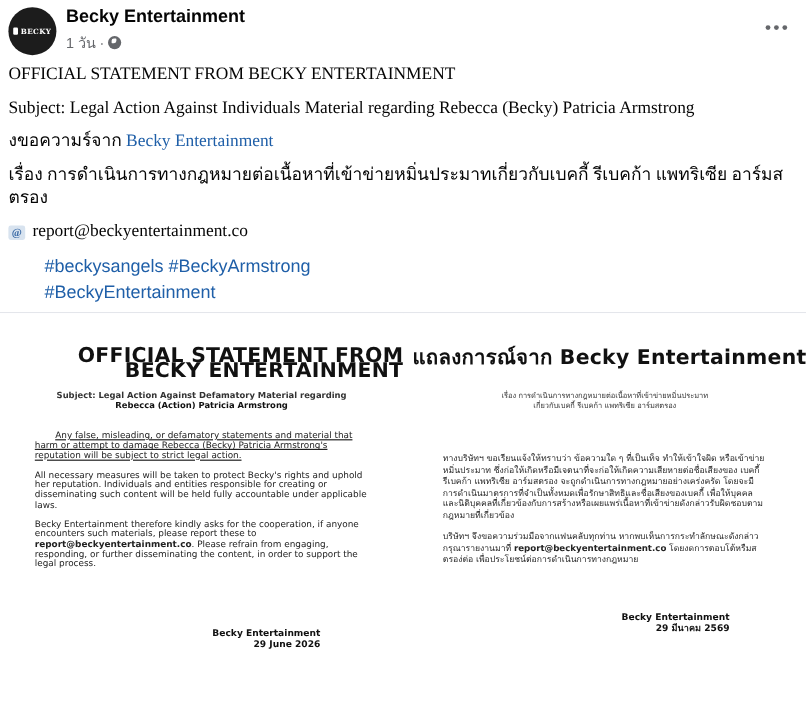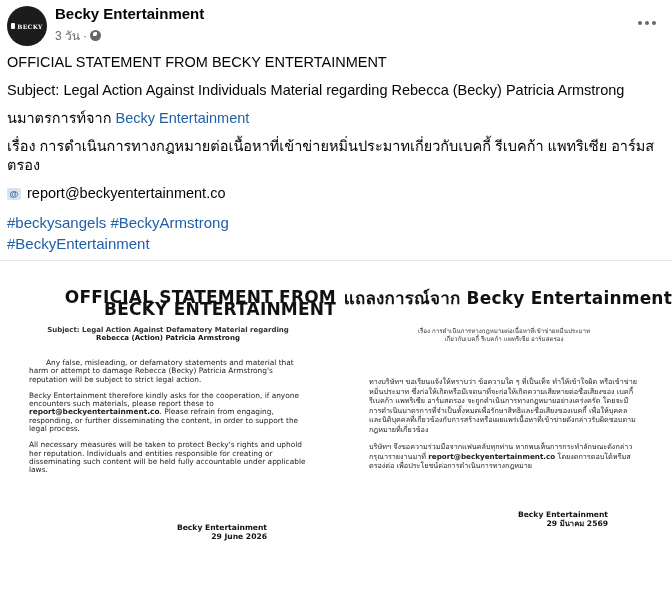--- a/index.html
+++ b/index.html
@@ -11,68 +11,68 @@
   .avatar-logo { color: #fff; font-family: "DejaVu Serif", serif; font-size: 6px; font-weight: bold; letter-spacing: 0.3px; display: flex; align-items: center; gap: 2px; }
   .avatar-logo .mark { display: inline-block; width: 4px; height: 6px; background: #fff; border-radius: 1px; }
   .page-name { position: absolute; left: 55px; top: 5px; font-size: 15px; font-weight: bold; color: #050505; }
   .meta { position: absolute; left: 55px; top: 26px; font-size: 12px; color: #65676b; display: flex; align-items: center; gap: 3px; }
   .globe { width: 11px; height: 11px; border-radius: 50%; background: #65676b; display: inline-block; position: relative; }
   .globe::after { content: ""; position: absolute; left: 3px; top: 2px; width: 4px; height: 4px; background: #fff; border-radius: 50% 10% 50% 10%; }
   .more-btn { position: absolute; left: 633px; top: 14px; width: 28px; height: 18px; display: flex; align-items: center; justify-content: center; gap: 3px; }
   .more-btn span { width: 4px; height: 4px; background: #65676b; border-radius: 50%; display: block; }
 
   .post-text { position: absolute; left: 7px; top: 53px; width: 655px; font-size: 14.5px; line-height: 19px; color: #050505; }
-  .post-text .line { margin-bottom: 9px; }
+  .post-text .line { margin-bottom: 9px; font-family: Liberation Serif, serif; }
   .link { color: #1f5fa8; }
   .email-line { display: flex; align-items: center; gap: 6px; }
   .email-icon { width: 14px; height: 12px; background: #d8e3ef; border-radius: 2px; color: #3a6aa6; font-size: 9px; line-height: 12px; text-align: center; font-weight: bold; }
-  .tags { color: #1f5fa8; font-size: 15px; line-height: 21px; }
+  .tags { color: #1f5fa8; font-size: 15px; line-height: 21px; margin-left: 30px; }
 
   .divider { position: absolute; left: 0; top: 260px; width: 672px; height: 1px; background: #e4e6eb; }
 
   .img-card { position: absolute; top: 261px; width: 336px; height: 336px; background: #ffffff; font-family: "DejaVu Sans", sans-serif; color: #111; }
   .img-left { left: 0; }
   .img-right { left: 336px; }
 
   .img-title { position: absolute; width: 100%; text-align: right; font-weight: bold; font-size: 17px; line-height: 12px; letter-spacing: 0.2px; }
   .img-subject { position: absolute; width: 100%; text-align: center; font-size: 7px; line-height: 8px; color: #333; }
   .img-subject b { color: #111; }
   .img-body { position: absolute; font-size: 7.4px; line-height: 8.3px; color: #222; }
   .img-body p { margin-bottom: 8px; }
-  .img-body .indent { text-indent: 17px; }
+  .img-body .indent { text-indent: 17px; text-decoration: underline; }
   .img-sign { position: absolute; text-align: right; font-weight: bold; font-size: 7.6px; line-height: 9px; color: #111; }
 </style>
 </head>
 <body>
 
 <div class="post-header">
   <div class="avatar">
     <div class="avatar-logo">
       <span class="mark"></span>
         <span>BECKY</span>
     </div>
   </div>
   <div class="page-name">Becky Entertainment</div>
   <div class="meta">
-    <span>3 วัน</span>
+    <span>1 วัน</span>
     <span>·</span>
     <span class="globe"></span>
   </div>
   <div class="more-btn">
     <span></span>
     <span></span>
     <span></span>
   </div>
 </div>
 
 <div class="post-text">
   <div class="line">OFFICIAL STATEMENT FROM BECKY ENTERTAINMENT</div>
   <div class="line">Subject: Legal Action Against Individuals Material regarding Rebecca (Becky) Patricia Armstrong</div>
   <div class="line">
-    <span>นมาตรการท์จาก </span><span class="link">Becky Entertainment</span>
+    <span>งขอความร์จาก </span><span class="link">Becky Entertainment</span>
   </div>
   <div class="line">เรื่อง การดำเนินการทางกฎหมายต่อเนื้อหาที่เข้าข่ายหมิ่นประมาทเกี่ยวกับเบคกี้ รีเบคก้า แพทริเซีย อาร์มสตรอง</div>
   <div class="line email-line">
     <span class="email-icon">@</span>
     <span>report@beckyentertainment.co</span>
   </div>
   <div class="tags">
     <span>#beckysangels</span>
     <span>#BeckyArmstrong</span><br>
     <span>#BeckyEntertainment</span>
@@ -85,22 +85,22 @@
   <div class="img-title" style="top:30px;">
     <div>OFFICIAL STATEMENT FROM</div>
     <div>BECKY ENTERTAINMENT</div>
   </div>
   <div class="img-subject" style="top:65px;font-weight:bold;">
     <div>Subject: Legal Action Against Defamatory Material regarding</div>
     <b>Rebecca (Action) Patricia Armstrong</b>
   </div>
   <div class="img-body" style="left:29px; top:98px; width:282px;">
     <p class="indent">Any false, misleading, or defamatory statements and material that harm or attempt to damage Rebecca (Becky) Patricia Armstrong's reputation will be subject to strict legal action.</p>
+    <p>All necessary measures will be taken to protect Becky's rights and uphold her reputation. Individuals and entities responsible for creating or disseminating such content will be held fully accountable under applicable laws.</p>
     <p><span>Becky Entertainment therefore kindly asks for the cooperation, if anyone encounters such materials, please report these to </span><b>report@beckyentertainment.co</b><span>. Please refrain from engaging, responding, or further disseminating the content, in order to support the legal process.</span></p>
-    <p>All necessary measures will be taken to protect Becky's rights and uphold her reputation. Individuals and entities responsible for creating or disseminating such content will be held fully accountable under applicable laws.</p>
   </div>
   <div class="img-sign" style="left:150px; top:262px; width:117px;">
     <div>Becky Entertainment</div>
     <div>29 June 2026</div>
   </div>
 </div>
 
 <div class="img-card img-right">
   <div class="img-title" style="top:31px;">แถลงการณ์จาก Becky Entertainment</div>
   <div class="img-subject" style="top:66px; font-size:6.2px; line-height:7.5px;">

